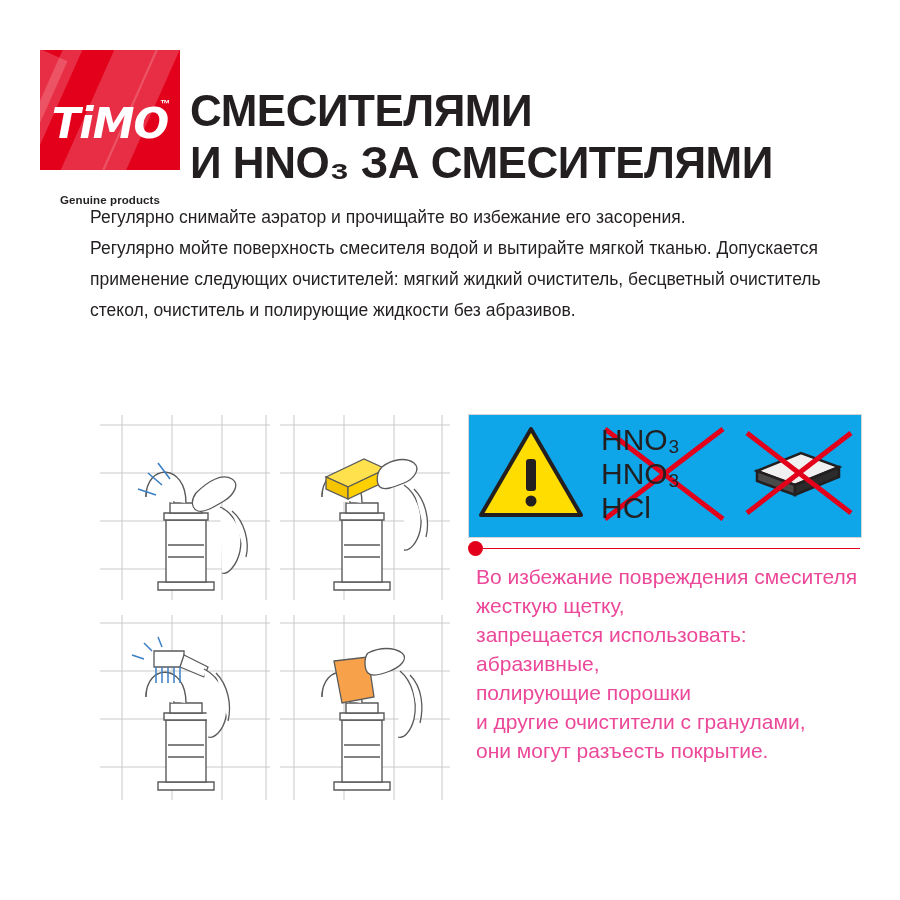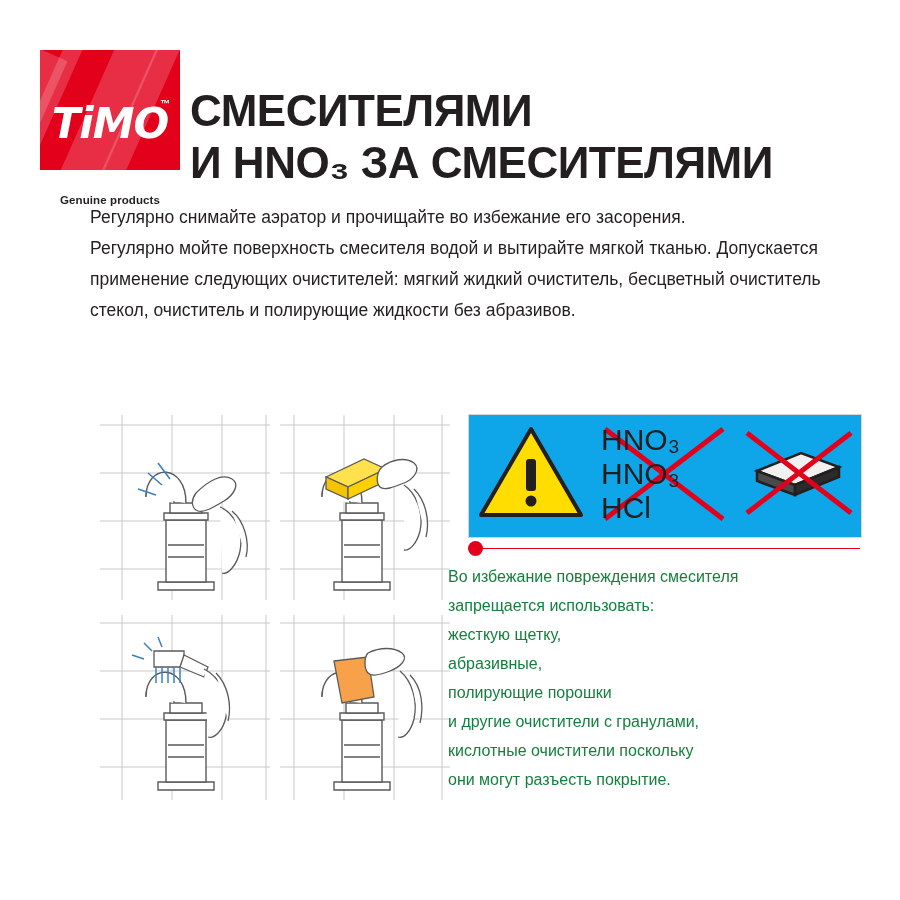--- a/index.html
+++ b/index.html
@@ -165,26 +165,26 @@
     left: 0;
     top: 5px;
     width: 15px;
     height: 15px;
     border-radius: 50%;
     background: #e3001b;
   }
 
   .warn-text {
     position: absolute;
-    left: 448px;
+    left: 476px;
     top: 562px;
     width: 400px;
-    font-size: 16px;
+    font-size: 21px;
     line-height: 29px;
-    color: #15803d;
+    color: #ec4899;
   }
   .warn-text p { margin: 0; }
 </style>
 </head>
 <body>
 
 <div class="page">
 
   <div class="header">
 
@@ -353,22 +353,21 @@
     </div>
   </div>
 
   <div class="divider-wrap">
     <span class="divider-dot"></span>
     <span class="divider-line"></span>
   </div>
 
   <div class="warn-text">
     <p>Во избежание повреждения смесителя</p>
+    <p>жесткую щетку,</p>
     <p>запрещается использовать:</p>
-    <p>жесткую щетку,</p>
     <p>абразивные,</p>
     <p>полирующие порошки</p>
     <p>и другие очистители с гранулами,</p>
-    <p>кислотные очистители поскольку</p>
     <p>они могут разъесть покрытие.</p>
   </div>
 
 </div>
 
 </body></html>

